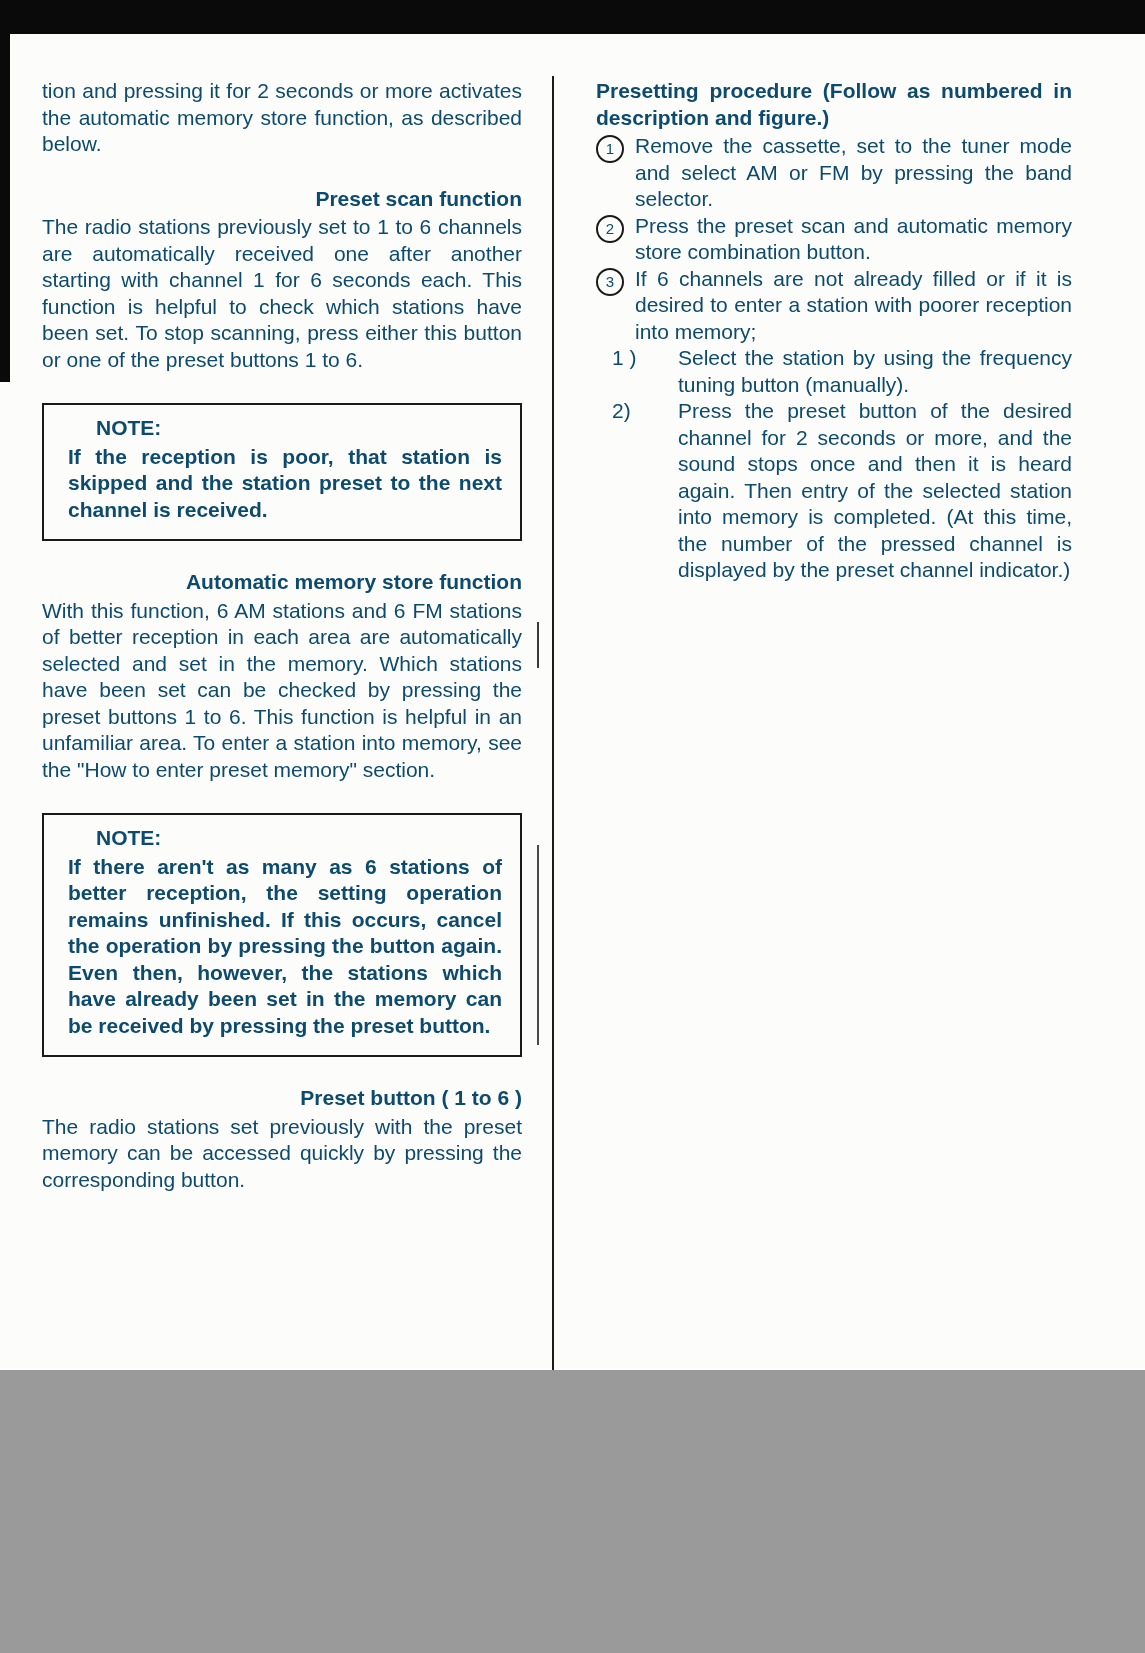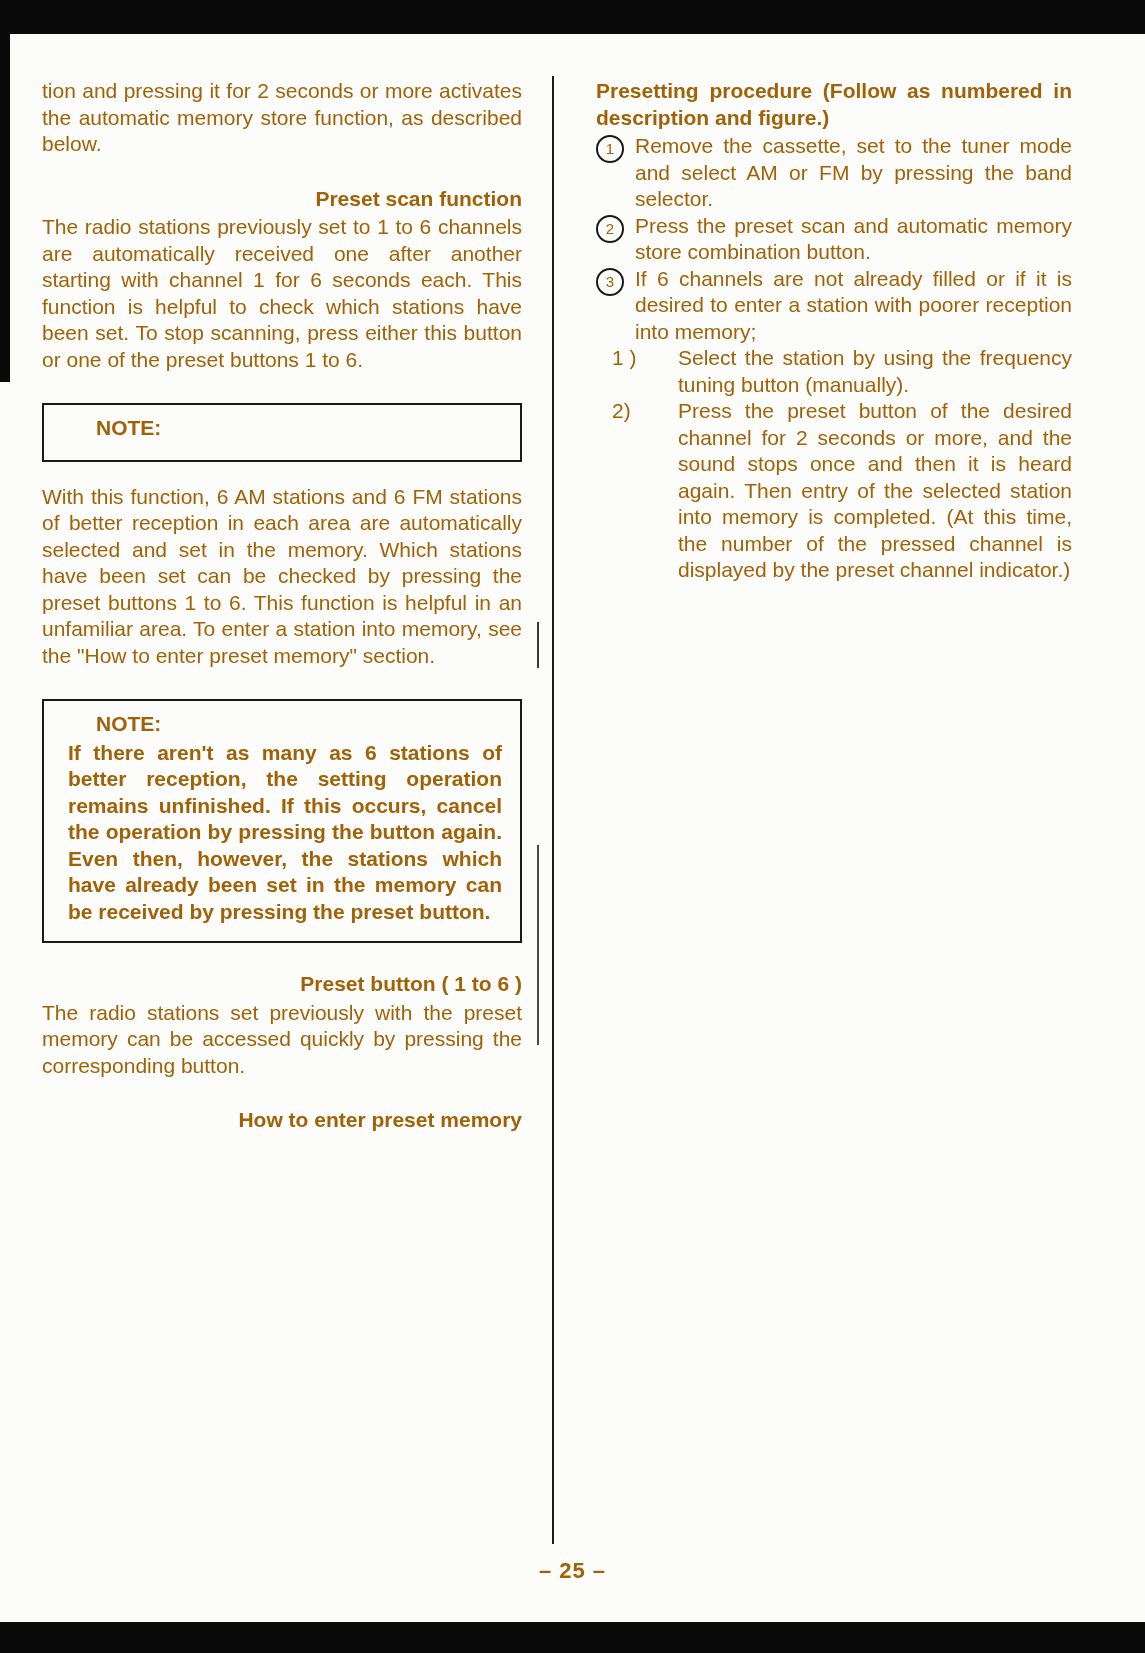--- a/index.html
+++ b/index.html
@@ -1,22 +1,22 @@
 <!DOCTYPE html>
 <html><head>
 <meta charset="utf-8">
 <style>
   html,body { margin:0; padding:0; background:#9a9a9a; }
   .page {
     position:relative;
-    width:1145px; height:1653px;
+    width:1145px; height:1370px;
     margin:0 auto;
     background:#fcfcfa;
     font-family:"Liberation Sans", sans-serif;
-    color:#a16207;
+    color:#0c4a6e;
     overflow:hidden;
   }
   
   .scan-top    { position:absolute; top:0; left:0; width:100%; height:34px; background:#0a0a0a; border-bottom-left-radius:6px; }
   .scan-left   { position:absolute; top:0; left:0; width:10px; height:382px; background:#0a0a0a; }
   .scan-bottom { position:absolute; top:1622px; left:0; width:100%; height:31px; background:#0a0a0a; }
   .scan-mark-1 { position:absolute; left:537px; top:622px; width:2px; height:46px; background:#3a3a3a; }
   .scan-mark-2 { position:absolute; left:537px; top:845px; width:2px; height:200px; background:#4a4a4a; }
   .divider     { position:absolute; left:552px; top:76px; width:2px; height:1468px; background:#1c1c1c; }
 
@@ -65,33 +65,34 @@
   <div class="divider"></div>
 
   <div class="col col-left">
     <p class="body-text">tion and pressing it for 2 seconds or more activates the automatic memory store function, as described below.</p>
 
     <div class="section-heading">Preset scan function</div>
     <p class="body-text">The radio stations previously set to 1 to 6 channels are automatically received one after another starting with channel 1 for 6 seconds each. This function is helpful to check which stations have been set. To stop scanning, press either this button or one of the preset buttons 1 to 6.</p>
 
     <div class="note-box">
       <div class="note-label">NOTE:</div>
+      <div class="note-text">If the reception is poor, that station is skipped and the station preset to the next channel is received.</div>
     </div>
 
+    <div class="section-heading">Automatic memory store function</div>
     <p class="body-text">With this function, 6 AM stations and 6 FM stations of better reception in each area are automatically selected and set in the memory. Which stations have been set can be checked by pressing the preset buttons 1 to 6. This function is helpful in an unfamiliar area. To enter a station into memory, see the "How to enter preset memory" section.</p>
 
     <div class="note-box">
       <div class="note-label">NOTE:</div>
       <div class="note-text">If there aren't as many as 6 stations of better reception, the setting operation remains unfinished. If this occurs, cancel the operation by pressing the button again. Even then, however, the stations which have already been set in the memory can be received by pressing the preset button.</div>
     </div>
 
     <div class="section-heading">Preset button ( 1 to 6 )</div>
     <p class="body-text">The radio stations set previously with the preset memory can be accessed quickly by pressing the corresponding button.</p>
 
-    <div class="section-heading">How to enter preset memory</div>
   </div>
 
   <div class="col col-right">
     <div class="proc-heading">Presetting procedure (Follow as numbered in description and figure.)</div>
 
     <div class="proc-item">
       <span class="circle-num">1</span>
       <span class="proc-text">Remove the cassette, set to the tuner mode and select AM or FM by pressing the band selector.</span>
     </div>
 

